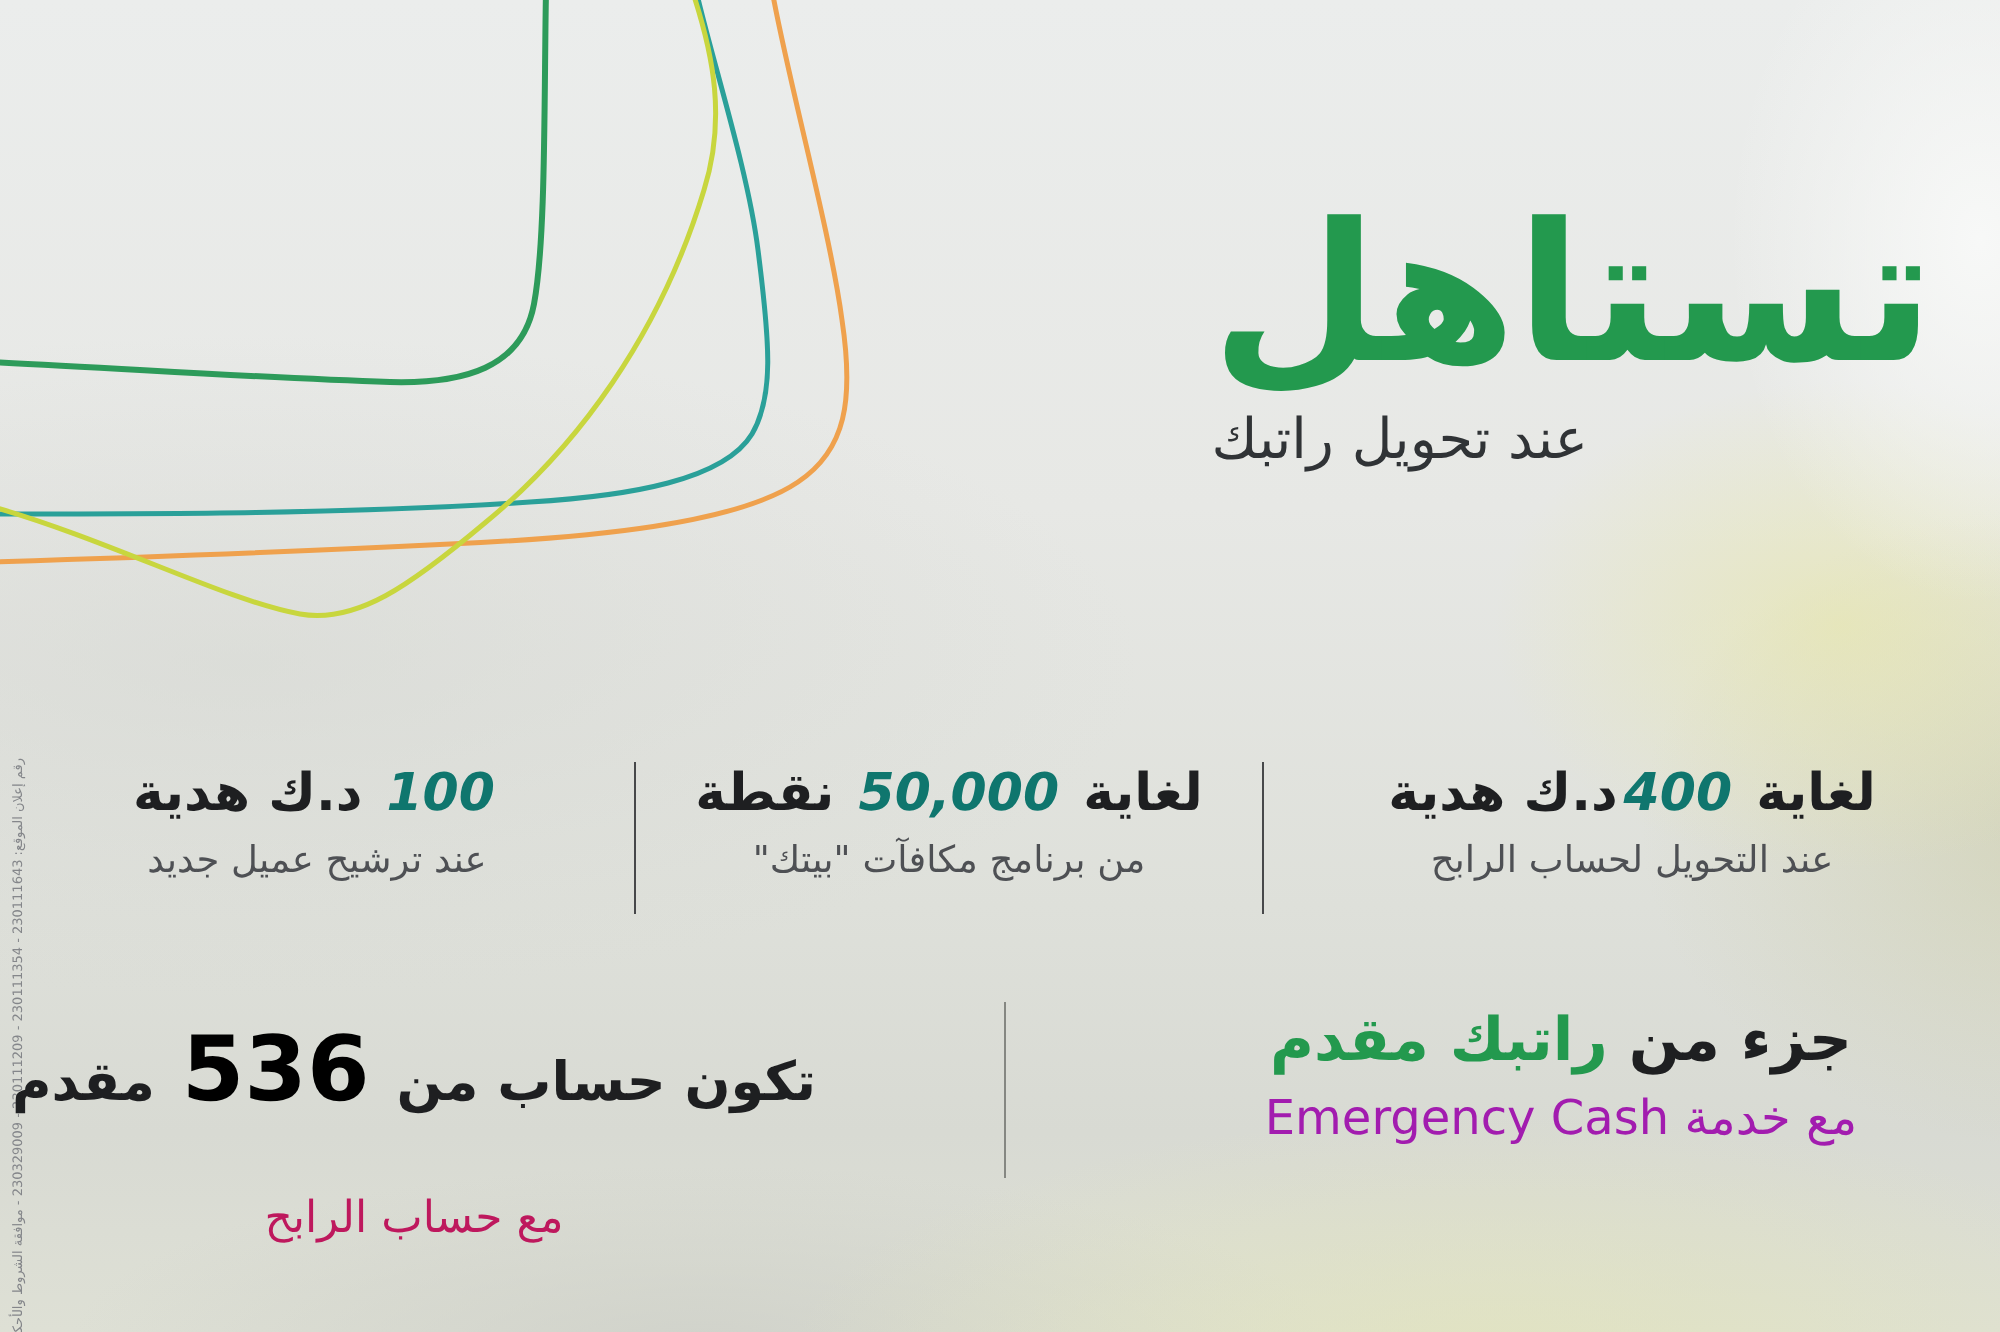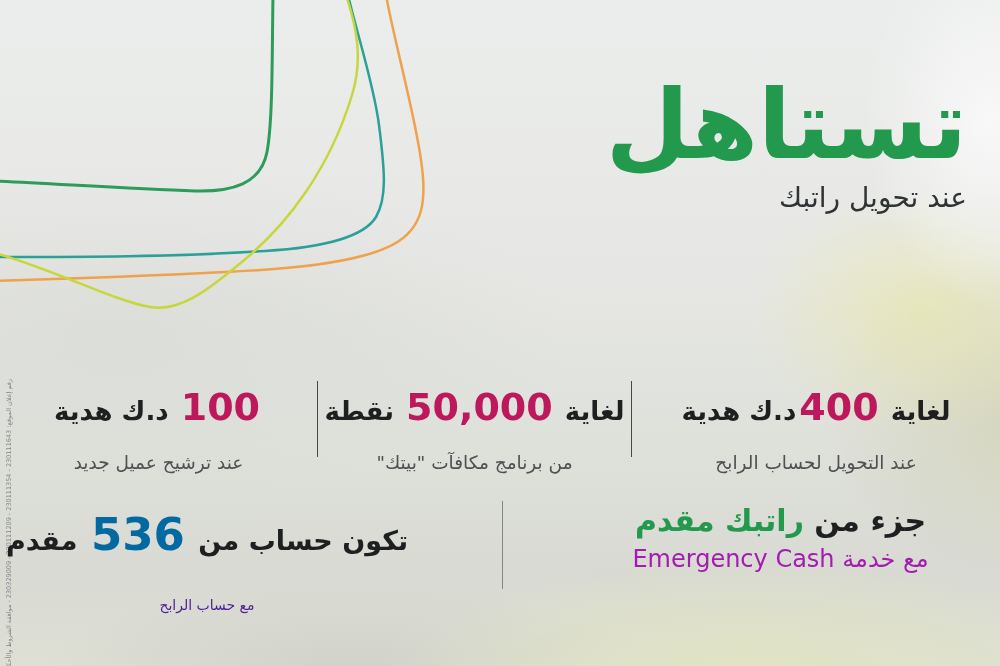--- a/index.html
+++ b/index.html
@@ -18,21 +18,21 @@
       radial-gradient(600px 220px at 12% 50%, rgba(213,215,210,.55), rgba(213,215,210,0) 75%),
       linear-gradient(180deg, #ebedec 0%, #e7e8e5 38%, #dee0da 68%, #d8dad3 85%, #dee0d5 100%);
   }
   .curves { position:absolute; top:0; left:0; pointer-events:none; }
   .license {
     position:absolute; left:-102px; top:486px; width:224px; height:10px;
     transform:rotate(-90deg); transform-origin:center;
     font-size:6.5px; color:#84868a; text-align:center; white-space:nowrap;
     letter-spacing:.2px;
   }
-  .headline { position:absolute; top:74px; right:33px; text-align:right; }
+  .headline { position:absolute; top:96px; right:33px; text-align:left; }
   .headline .title {
     font-size:96px; font-weight:700; color:#23994e; line-height:1.08;
     letter-spacing:-2px; white-space:nowrap;
   }
   .headline .subtitle {
     font-size:28px; font-weight:400; color:#303336; margin-top:4px;
     line-height:1.15; white-space:nowrap;
   }
   .benefits-row {
     position:absolute; top:377px; right:0; left:0;
@@ -40,38 +40,38 @@
   }
   .benefit { text-align:center; }
   .benefit.b1 { width:368px; }
   .benefit.b2 { width:313px; }
   .benefit.b3 { width:317px; }
   .b-line1 {
     font-size:26px; font-weight:700; color:#1e1f21;
     line-height:1.6; white-space:nowrap;
   }
   .b-line1 .big {
-    font-size:38px; font-weight:700; color:#be185d;
-    padding:0 3px; letter-spacing:-1px;
+    font-size:26px; font-weight:700; color:#0f766e;
+    padding:0 3px; letter-spacing:-1px;font-style:italic;
   }
-  .b-sub { font-size:18.5px; color:#4e5054; margin-top:14px; white-space:nowrap; }
+  .b-sub { font-size:18.5px; color:#4e5054; margin-top:1px; white-space:nowrap; }
   .vdiv { width:1px; height:76px; background:#47484a; margin-top:4px; flex:0 0 1px; }
   .offers-row {
     position:absolute; top:499px; right:0; left:0;
     display:flex; direction:rtl; align-items:flex-start;
   }
   .offer { text-align:center; }
   .offer.o-right { width:497px; padding-left:58px; box-sizing:border-box; }
   .offer.o-left  { width:502px; padding-right:88px; box-sizing:border-box; }
   .o-line1 { font-size:30px; font-weight:700; color:#1e1f21; line-height:1.45; white-space:nowrap; }
   .o-line1 .green { color:#23994e; }
   .o-left .o-line1 { font-size:27px; line-height:1.6; }
-  .o-left .big { font-size:45px; font-weight:700; color:#0369a1; padding:0 4px; letter-spacing:-1px; }
+  .o-left .big { font-size:45px; font-weight:700; color:#000000; padding:0 4px; letter-spacing:-1px; }
   .o-sub { font-size:24px; color:#a21caf; margin-top:2px; white-space:nowrap; }
-  .o-left .o-sub { font-size:14px; color:#4c1d95;margin-top:26px; }
+  .o-left .o-sub { font-size:22px; color:#be185d;margin-top:26px; }
   .vdiv2 { width:1px; height:88px; background:#858782; margin-top:2px; flex:0 0 1px; }
 </style>
 </head>
 <body>
 
 <div class="canvas">
 
   <div class="bg"></div>
 
   <svg class="curves" width="432" height="340" viewBox="0 0 432 340" aria-hidden="true">

